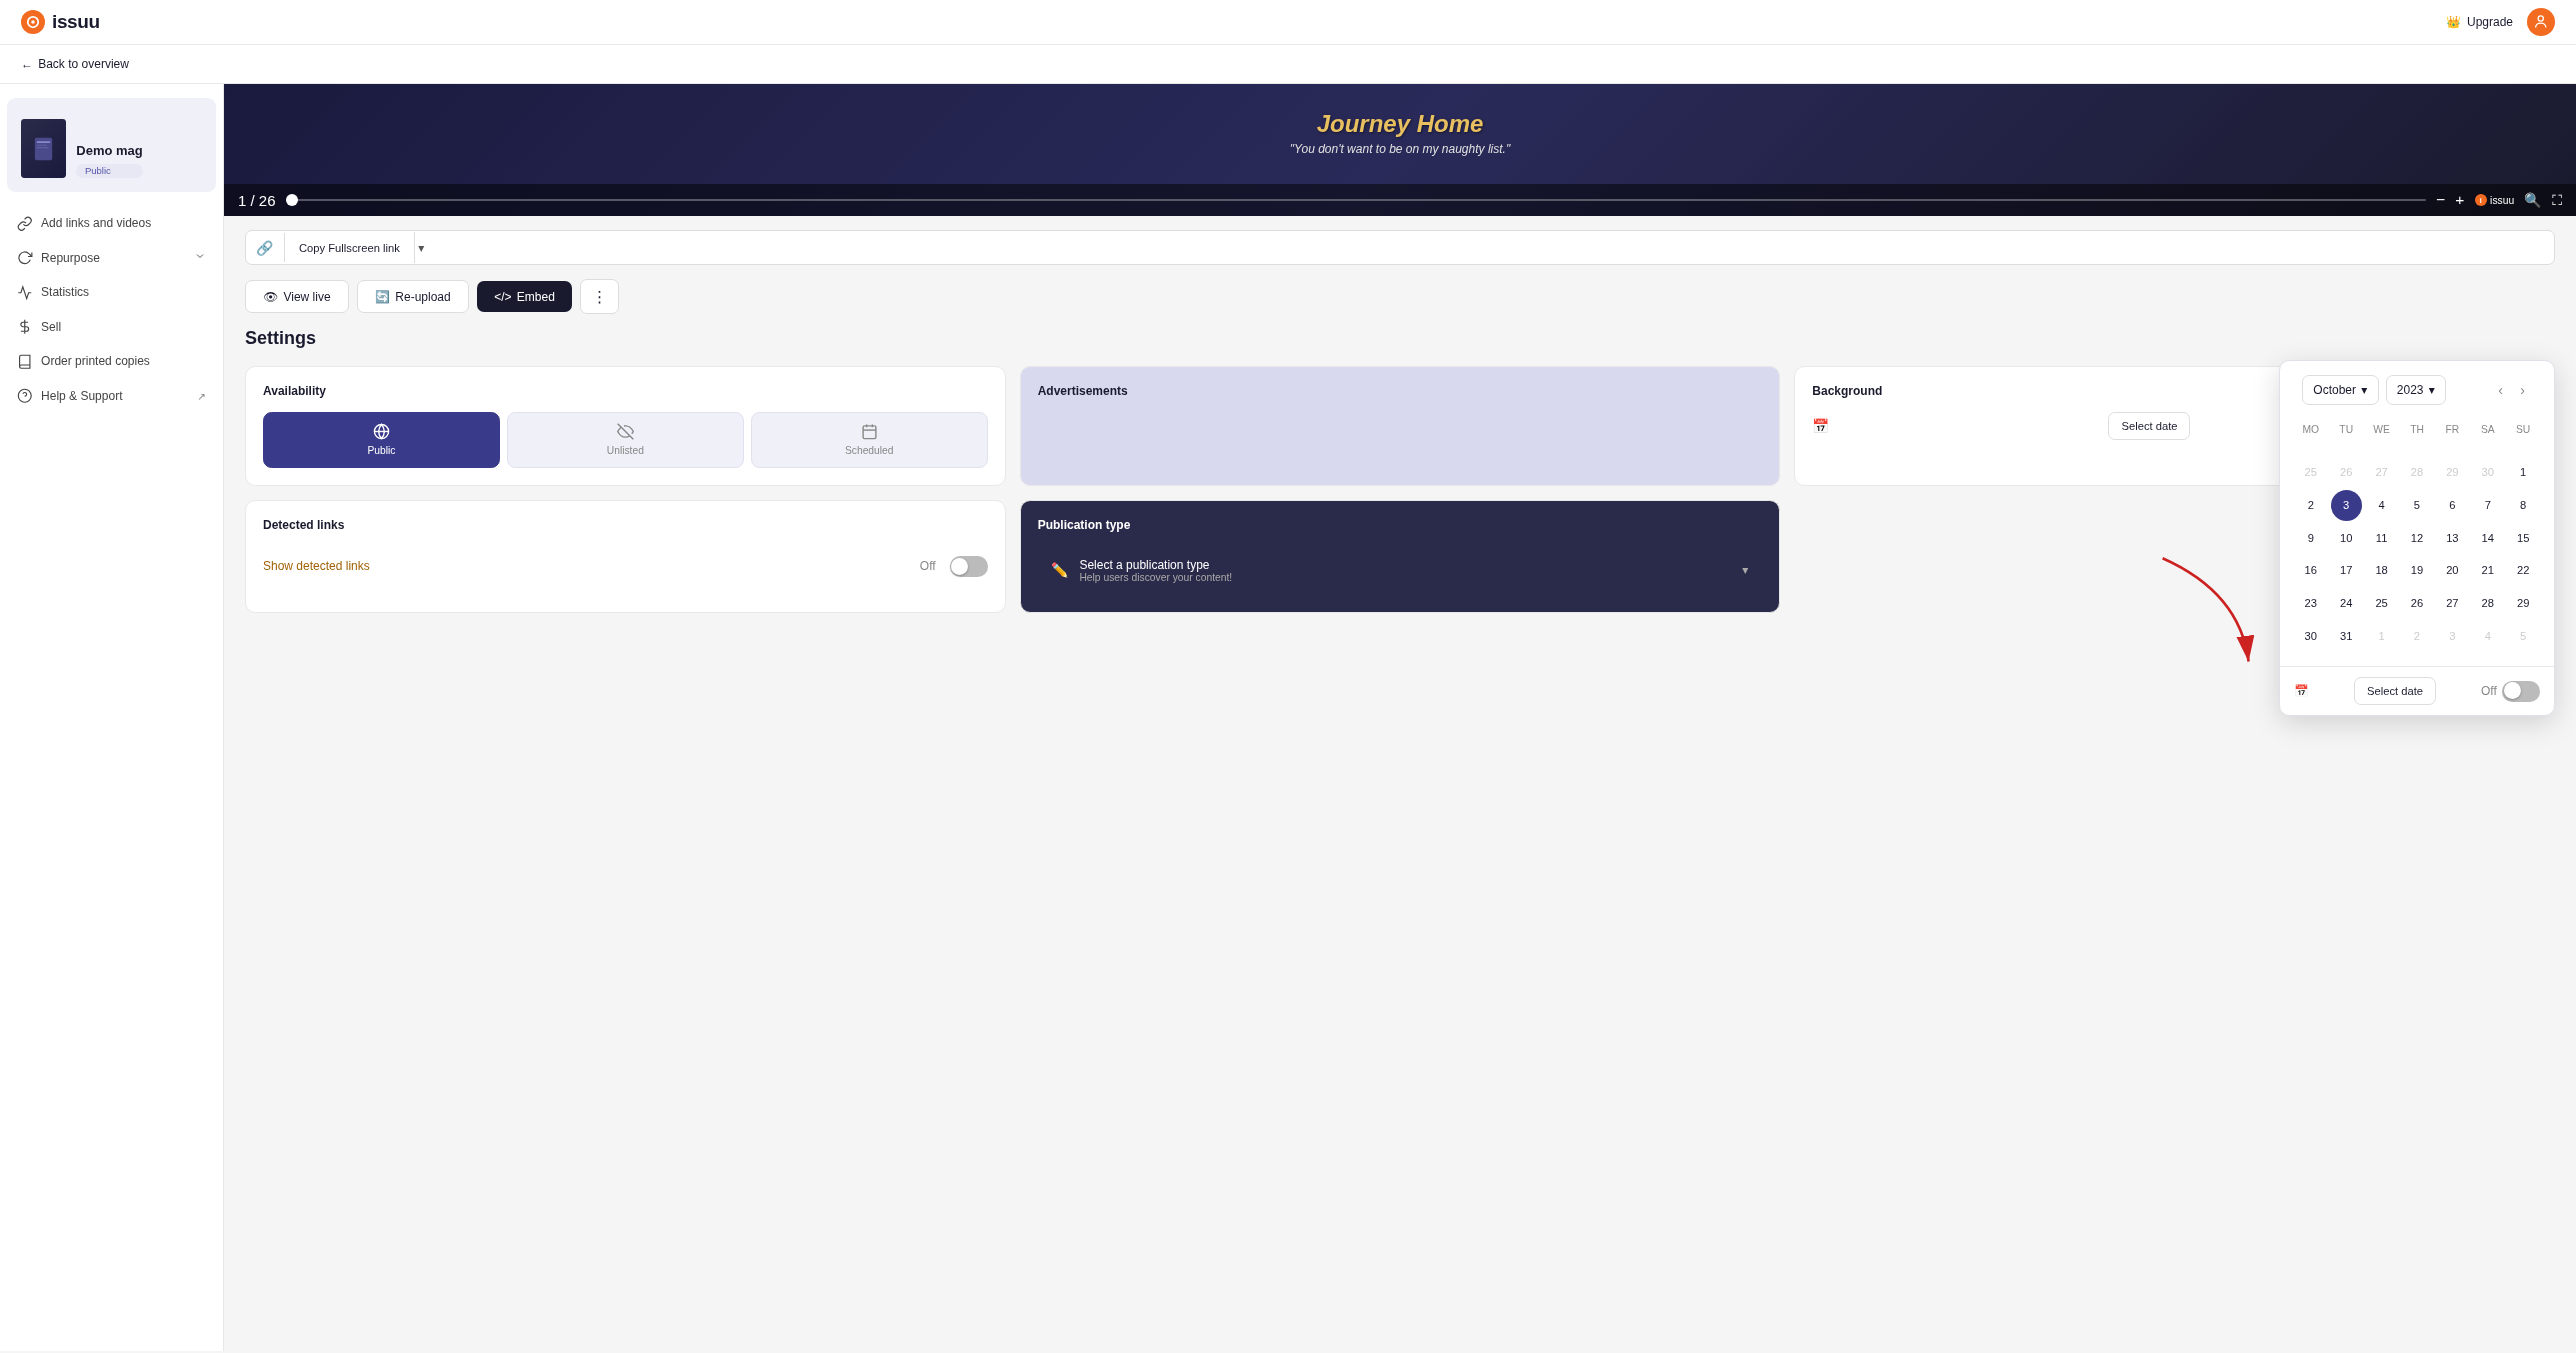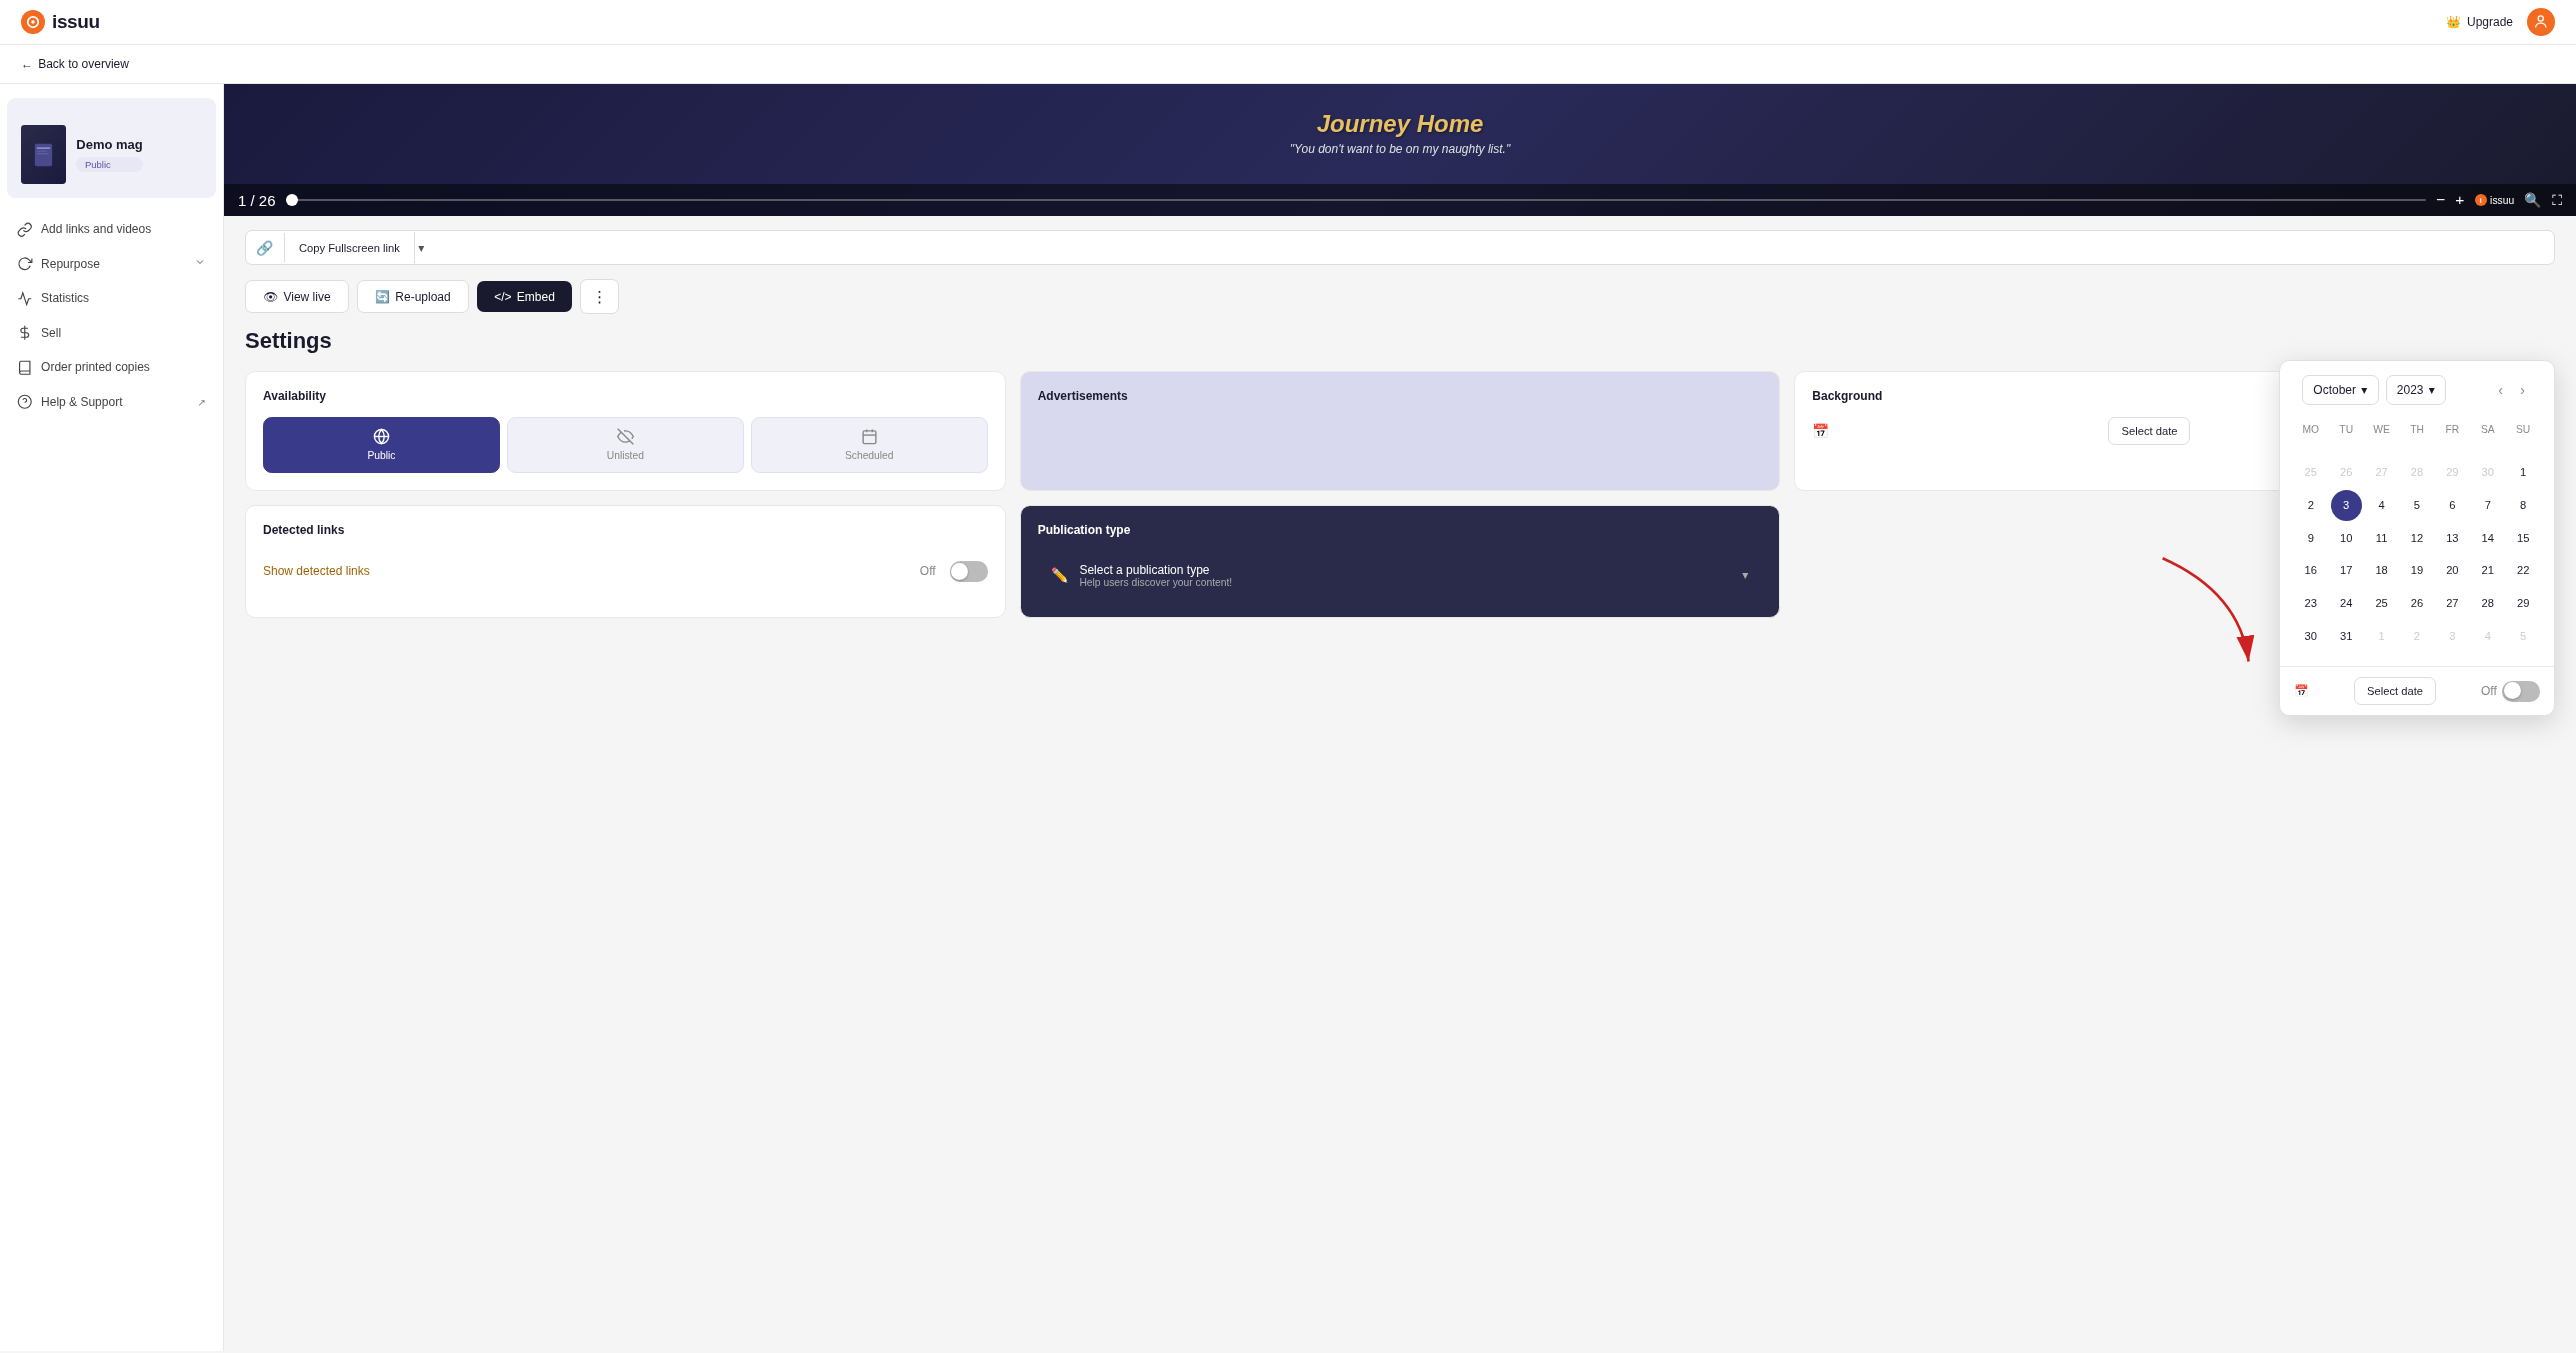--- a/index.html
+++ b/index.html
@@ -20,21 +20,21 @@
     .user-icon { width: 28px; height: 28px; background: #f26b21; border-radius: 50%; display: flex; align-items: center; justify-content: center; color: #fff; font-weight: 700; font-size: 12px; }
 
     
     .back-link { display: flex; align-items: center; gap: 5.2px; padding: 12px 21px; font-size: 12px; color: #1a1a2e; cursor: pointer; background: #fff; border-bottom: 0.9px solid #e8e8e8; }
 
     
     .main-layout { display: flex; min-height: calc(100vh - 86px); }
 
     
     .sidebar { width: 224px; background: #fff; border-right: 0.9px solid #e8e8e8; padding: 14px 0; flex-shrink: 0; }
-    .pub-card { display: flex; align-items: center; gap: 10.3px; padding: 27px 14px 14px; margin: 0 7px 7px; background: #f0f0f8; border-radius: 8.6px; }
+    .pub-card { display: flex; align-items: flex-end; gap: 10.3px; padding: 21px 14px 14px; margin: 0 7px 7px; background: #f0f0f8; border-radius: 8.6px; }
     .pub-thumb { width: 45px; height: 59px; background: #2a2a4a; border-radius: 3.4px; overflow: hidden; flex-shrink: 0; }
     .pub-thumb-inner { width: 100%; height: 100%; background: linear-gradient(135deg, #2a2a4a 0%, #1a1a3e 100%); display: flex; align-items: center; justify-content: center; }
     .pub-info { display: flex; flex-direction: column; gap: 5.2px; }
     .pub-title { font-size: 13px; font-weight: 600; color: #1a1a2e; }
     .pub-badge { display: inline-flex; align-items: center; background: #e8e8f5; color: #5555aa; font-size: 9.5px; font-weight: 500; padding: 1.7px 8.6px; border-radius: 10.3px; }
 
     .sidebar-nav { padding: 7px 0; }
     .sidebar-item { display: flex; align-items: center; gap: 8.6px; padding: 9.5px 17px; cursor: pointer; color: #444; font-size: 12px; font-weight: 500; transition: background 0.15s; }
     .sidebar-item svg { width: 15.5px; height: 15.5px; stroke: currentColor; fill: none; stroke-width: 1.8; }
     .sidebar-item-expand { margin-left: auto; }
@@ -67,21 +67,21 @@
     .url-copy-btn-chevron { padding: 8.6px 8.6px 8.6px 3.4px; cursor: pointer; border-left: 0.9px solid #ddd; color: #555; }
 
     
     .action-buttons { display: flex; align-items: center; gap: 8.6px; padding: 0 21px 14px; }
     .btn-outline { display: flex; align-items: center; gap: 5.2px; background: #fff; border: 1.3px solid #ddd; border-radius: 7px; padding: 8.6px 17px; font-size: 12px; font-weight: 500; color: #1a1a2e; cursor: pointer; }
     .btn-dark { display: flex; align-items: center; gap: 5.2px; background: #1a1a2e; border: none; border-radius: 7px; padding: 8.6px 17px; font-size: 12px; font-weight: 500; color: #fff; cursor: pointer; }
     .btn-more { background: #fff; border: 1.3px solid #ddd; border-radius: 7px; padding: 8.6px 10.3px; cursor: pointer; font-size: 15.5px; color: #1a1a2e; line-height: 1; }
 
     
     .settings-section { padding: 0 21px 21px; }
-    .settings-title { font-size: 22px; font-weight: 700; color: #1a1a2e; margin-bottom: 17px; }
+    .settings-title { font-size: 18px; font-weight: 700; color: #1a1a2e; margin-bottom: 17px; }
 
     .settings-grid { display: grid; grid-template-columns: 1fr 1fr 1fr; gap: 14px; }
 
     .settings-card { background: #fff; border-radius: 10.3px; padding: 17px; border: 0.9px solid #e8e8e8; }
     .settings-card-title { font-size: 12px; font-weight: 600; color: #1a1a2e; margin-bottom: 14px; }
 
     
     .availability-options { display: flex; gap: 7px; }
     .avail-option { display: flex; flex-direction: column; align-items: center; gap: 5.2px; padding: 10.3px 14px; border-radius: 8.6px; cursor: pointer; flex: 1; border: 1.7px solid transparent; }
     .avail-option.active { background: #3a3a8a; border-color: #3a3a8a; color: #fff; }

